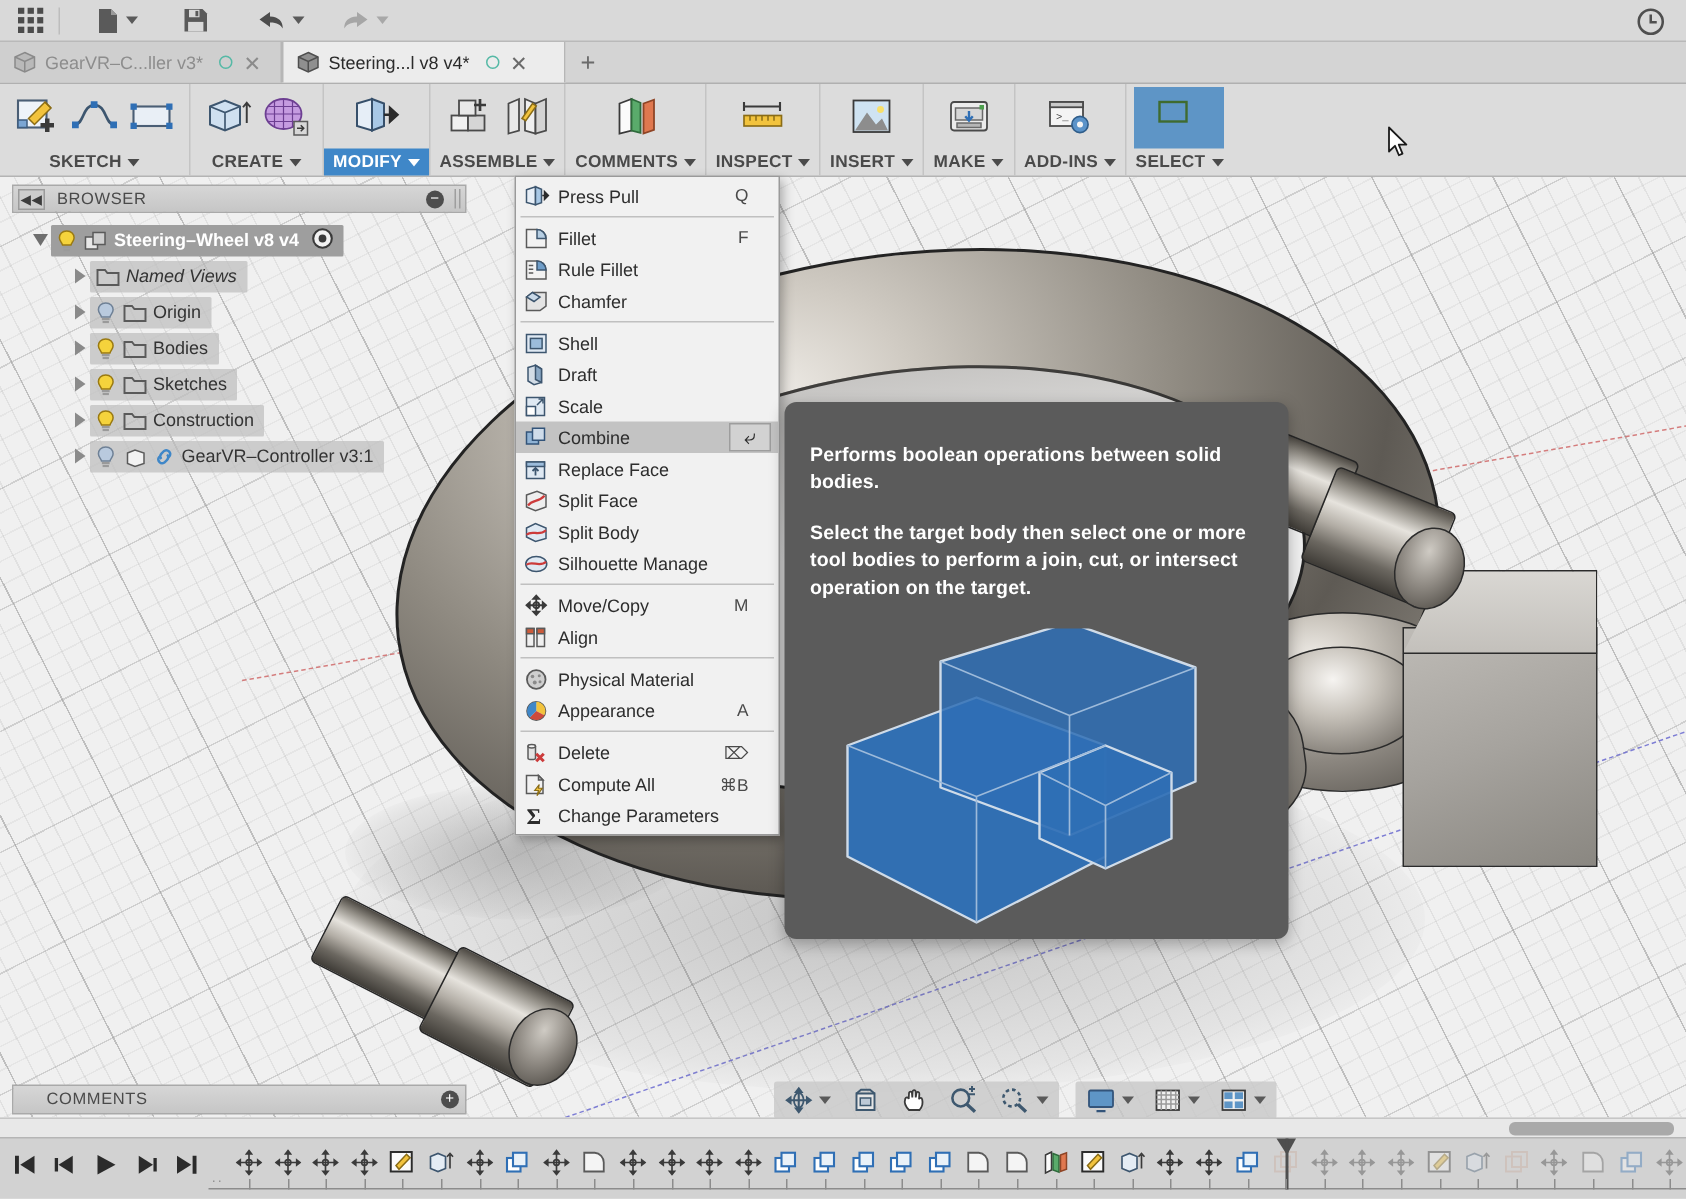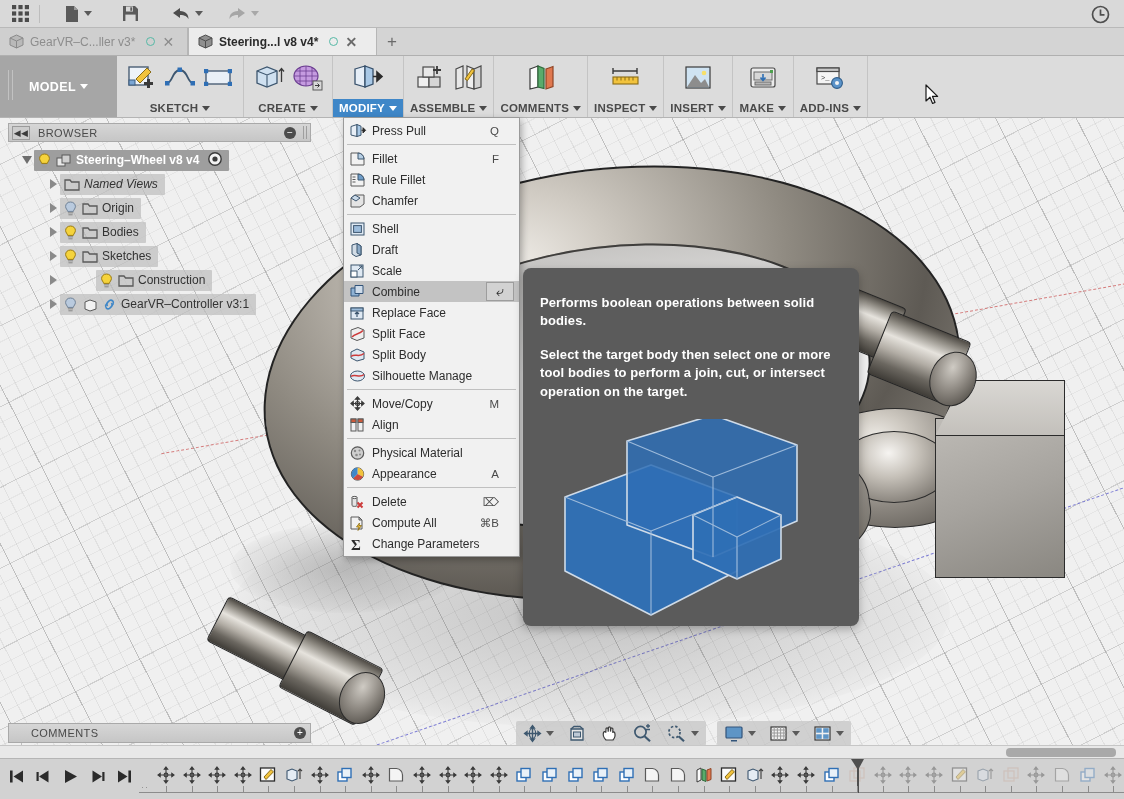--- a/index.html
+++ b/index.html
@@ -44,21 +44,21 @@
     border-bottom: 1px solid #b0b0b0;
   }
   .doctab {
     height: 27px; display: flex; align-items: center; gap: 6px;
     padding: 0 8px 0 9px; cursor: default;
     border-right: 1px solid #b6b6b6;
     background: #cfcfcf;
     color: #8d8d8d; font-size: 12px;
   }
   .doctab.active {
-    background: #ececec; color: #2b2b2b; font-weight: bold;
+    background: #ececec; color: #2b2b2b; font-weight: normal;
     border-left: 1px solid #b6b6b6;
   }
   .tab-cube { width: 15px; height: 15px; flex: 0 0 auto; }
   .tab-dot {
     width: 9px; height: 9px; border-radius: 50%;
     border: 1.6px solid #56b9a6; margin-left: 5px;
   }
   .tab-x { font-size: 14px; line-height: 1; color: #6a6a6a; padding: 0 1px; }
   .doctab:not(.active) .tab-x { color: #8b8b8b; }
   #tab-add {
@@ -352,25 +352,20 @@
       </span>
       <span>Steering...l v8 v4*</span>
       <span class="tab-dot"></span>
       <span class="tab-x">✕</span>
     </div>
     <div id="tab-add">+</div>
   </div>
 
   <div id="ribbon">
 
-    <div id="workspace-btn">
-      <div class="grip"></div>
-      <span>MODEL</span>
-      <span class="caret-sm" style="border-top-color:#ffffff;"></span>
-    </div>
 
     <div class="ribbon-group">
       <div class="ribbon-icons">
         <div class="ribbon-icon">
           <svg width="30" height="28" viewBox="0 0 30 28">
               <rect x="2" y="3" width="19" height="18" fill="#eef3f9" stroke="#4a5e75" stroke-width="1.4"></rect>
               <rect x="2" y="16" width="6" height="5" fill="#7ba6d4" stroke="#3f5e80"></rect>
               <path d="M9 15 L20 4 l4 4 L13 19 z" fill="#f2c33d" stroke="#8a6c16"></path>
               <path d="M20 4 l4 4" stroke="#8a6c16"></path>
               <g fill="#3a3a3a">
@@ -554,20 +549,33 @@
               <circle cx="23" cy="20" r="2" fill="#f4f4f4"></circle>
             </svg>
         </div>
       </div>
       <div class="ribbon-label">
         <span>ADD-INS</span>
           <span class="caret-sm"></span>
       </div>
     </div>
 
+    <div class="ribbon-group sel-on" style="border-right:none;">
+      <div class="ribbon-icons" style="padding-left:12px;padding-right:12px;">
+        <div class="ribbon-icon">
+          <svg width="34" height="30" viewBox="0 0 34 30">
+              <rect x="4" y="5" width="18" height="13" fill="none" stroke="#3f6b2f" stroke-width="1.6"></rect>
+            </svg>
+        </div>
+      </div>
+      <div class="ribbon-label">
+        <span>SELECT</span>
+          <span class="caret-sm"></span>
+      </div>
+    </div>
   </div>
 
   <div id="viewport">
     <div id="grid"></div>
     <div class="axis-line" id="axis-red"></div>
     <div class="axis-line" id="axis-blue"></div>
 
     <div>
 
       <div class="mshape shadow-blob" style="left:230px;top:380px;width:720px;height:230px;"></div>
@@ -722,21 +730,21 @@
         </span>
         <span class="fold">
           <svg width="16" height="13" viewBox="0 0 16 13">
               <path d="M1 2 h5 l1.6 2 H15 v8 H1 z" fill="none" stroke="#5a5a5a" stroke-width="1.3"></path>
             </svg>
         </span>
         <span>Sketches</span>
       </span>
     </div>
 
-    <div class="tnode" style="padding-left:38px;gap:36px;">
+    <div class="tnode" style="padding-left:38px;">
       <span class="tw">
           <span class="tri closed"></span>
         </span>
       <span class="tlabel">
         <span class="bulb">
           <svg width="13" height="15" viewBox="0 0 13 15">
               <path d="M6.5 1 C3.4 1 1.6 3.2 1.6 5.5 C1.6 7.6 3.3 8.6 3.7 10.4 h5.6 C9.7 8.6 11.4 7.6 11.4 5.5 C11.4 3.2 9.6 1 6.5 1z" fill="#f5d33c" stroke="#9a7a12"></path>
               <rect x="3.9" y="11" width="5.2" height="1.5" fill="#9a9a9a"></rect>
               <rect x="4.4" y="13" width="4.2" height="1.4" fill="#9a9a9a"></rect>
             </svg>

